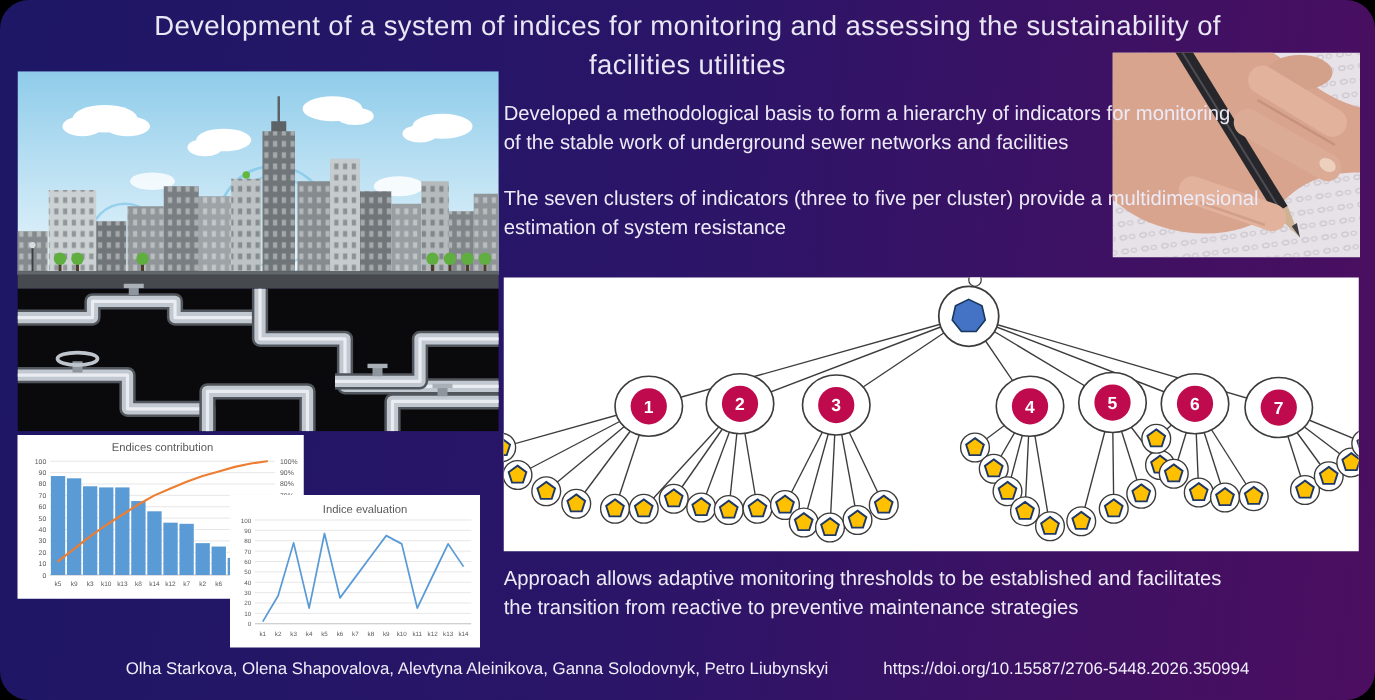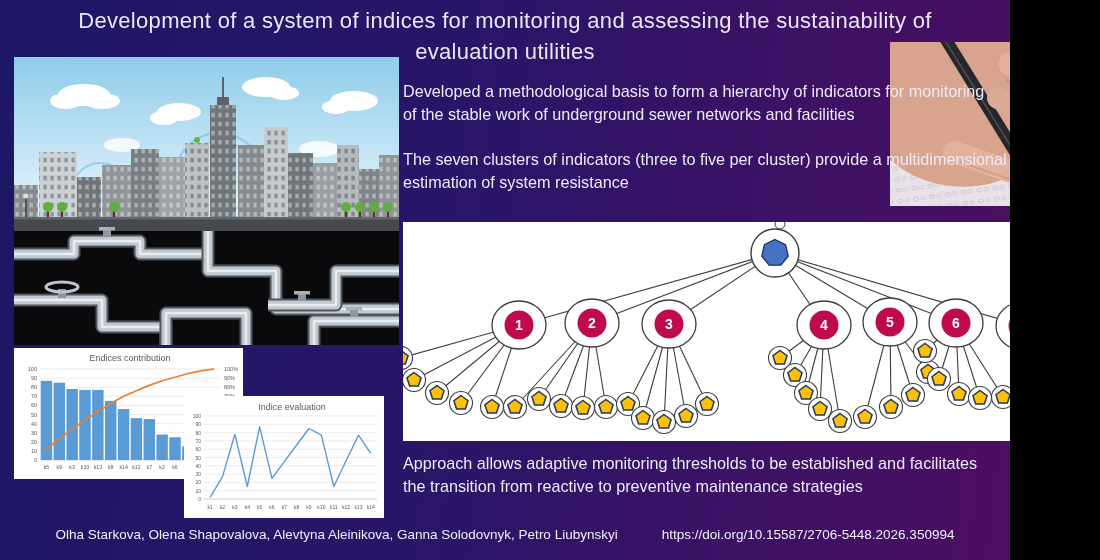--- a/index.html
+++ b/index.html
@@ -1,19 +1,20 @@
 <!DOCTYPE html>
 <html><head>
 <meta charset="utf-8">
 <style>
   html,body{margin:0;padding:0;background:#000;}
   .slide{
-    position:relative;width:1010px;height:560px;overflow:hidden;
+    position:relative;width:1100px;height:560px;overflow:hidden;
     background:linear-gradient(97deg,#1d1765 0%,#2b1568 48%,#4c0e60 100%);
     font-family:"Liberation Sans",sans-serif;
+    border-radius:23px;
   }
   .title{
     position:absolute;top:5px;left:50%;transform:translateX(-50%);
     width:980px;text-align:center;color:#e9e7f5;font-size:22px;font-weight:500;
     line-height:1.42;letter-spacing:.3px;margin:0;
   }
   figure{margin:0;}
   .city{position:absolute;left:14px;top:57px;width:385px;height:288px;z-index:2;}
   .hand{position:absolute;left:890px;top:42px;width:198px;height:164px;z-index:1;}
   .textcol{position:absolute;left:403px;top:80px;width:700px;z-index:4;color:#edeaf7;
@@ -34,21 +35,21 @@
   .pI{fill:none;stroke:#c2c8d0;stroke-width:9;stroke-linejoin:round;}
   .pH{fill:none;stroke:#e9edf2;stroke-width:2.6;stroke-linejoin:round;}
 </style>
 </head>
 <body>
 
 <div class="slide">
 
   <h1 class="title">
     <div>Development of a system of indices for monitoring and assessing the sustainability of</div>
-    <div>evaluation utilities</div>
+    <div>facilities utilities</div>
   </h1>
 
   <figure class="city">
     <svg viewBox="0 0 385 288" preserveAspectRatio="none">
       <defs>
         <linearGradient id="sky" x1="0" y1="0" x2="0" y2="1">
           <stop offset="0" stop-color="#8fccea"></stop>
             <stop offset="1" stop-color="#eaf6fc"></stop>
         </linearGradient>
         <pattern id="win" width="7" height="9" patternUnits="userSpaceOnUse">

